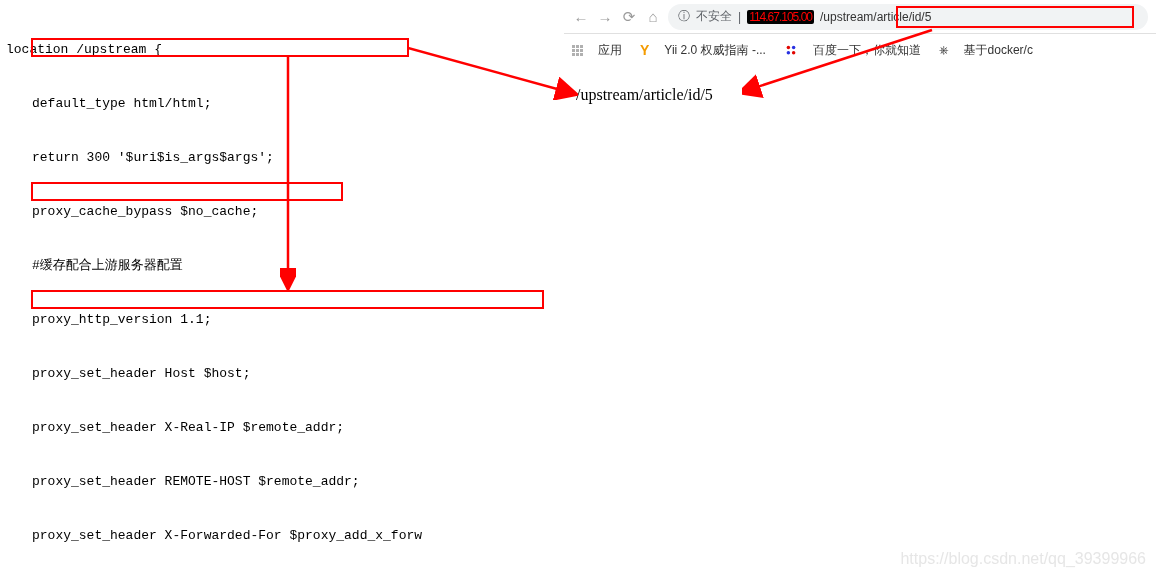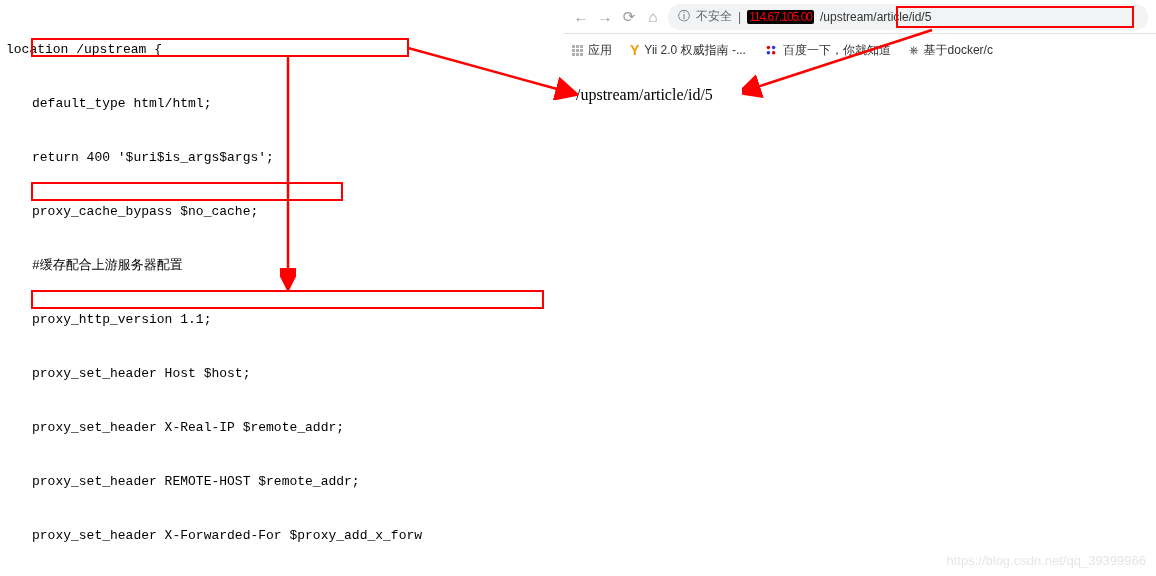--- a/index.html
+++ b/index.html
@@ -9,39 +9,39 @@
 .code-line { display: block; white-space: pre; }
 .indent1 { padding-left: 26px; }
 .right-pane { flex: 1; background: #fff; position: relative; }
 .browser-bar { display: flex; align-items: center; height: 34px; padding: 0 8px; border-bottom: 1px solid #e0e0e0; gap: 6px; }
 .nav-icon { color: #9a9a9a; font-size: 15px; width: 18px; text-align: center; }
 .url-box { flex: 1; display: flex; align-items: center; height: 26px; background: #f1f3f4; border-radius: 13px; padding: 0 10px; font-size: 12px; color: #5f6368; gap: 6px; }
 .not-secure { color: #5f6368; }
 .url-text { color: #333; }
 .url-redact { background: #000000; color: #ff0000; padding: 0 2px; border-radius: 2px; letter-spacing: -1px; }
 .bookmarks-bar { display: flex; align-items: center; height: 32px; padding: 0 8px; gap: 18px; font-size: 12px; color: #333; }
-.bookmark-item { display: flex; align-items: center; gap: 5px; }
+.bookmark-item { display: flex; align-items: center; gap: 15px; }
 .apps-icon { display: inline-grid; grid-template-columns: repeat(3,3px); gap: 1px; }
 .apps-icon span { width: 3px; height: 3px; background: #b0b0b0; }
 .page-content { padding: 20px 12px; font-family: "Times New Roman", serif; font-size: 16px; color: #000; }
 .red-box { position: absolute; border: 2px solid #ff0000; pointer-events: none; }
 .red-arrow { position: absolute; pointer-events: none; }
-.watermark { position: absolute; right: 10px; bottom: 8px; color: #e6e6e6; font-size: 13px; margin-top: 8px; }
+.watermark { position: absolute; right: 10px; bottom: 8px; color: #e6e6e6; font-size: 16px; margin-top: 8px; }
 .yii-icon { color: #f49b00; font-weight: bold; font-size: 14px; }
 .baidu-icon { display: inline-block; width: 14px; height: 14px; }
 .docker-icon { color: #333; }
 </style>
 </head>
 <body>
 
 <div class="container">
   <div class="left-pane">
     <span class="code-line">location /upstream {</span>
     <span class="code-line indent1">default_type html/html;</span>
-    <span class="code-line indent1">return 400 '$uri$is_args$args';</span>
+    <span class="code-line indent1">return 300 '$uri$is_args$args';</span>
     <span class="code-line indent1">proxy_cache_bypass $no_cache;</span>
     <span class="code-line indent1">#缓存配合上游服务器配置</span>
     <span class="code-line indent1">proxy_http_version 1.1;</span>
     <span class="code-line indent1">proxy_set_header Host $host;</span>
     <span class="code-line indent1">proxy_set_header X-Real-IP $remote_addr;</span>
     <span class="code-line indent1">proxy_set_header REMOTE-HOST $remote_addr;</span>
     <span class="code-line indent1">proxy_set_header X-Forwarded-For $proxy_add_x_forw</span>
     
     
     

